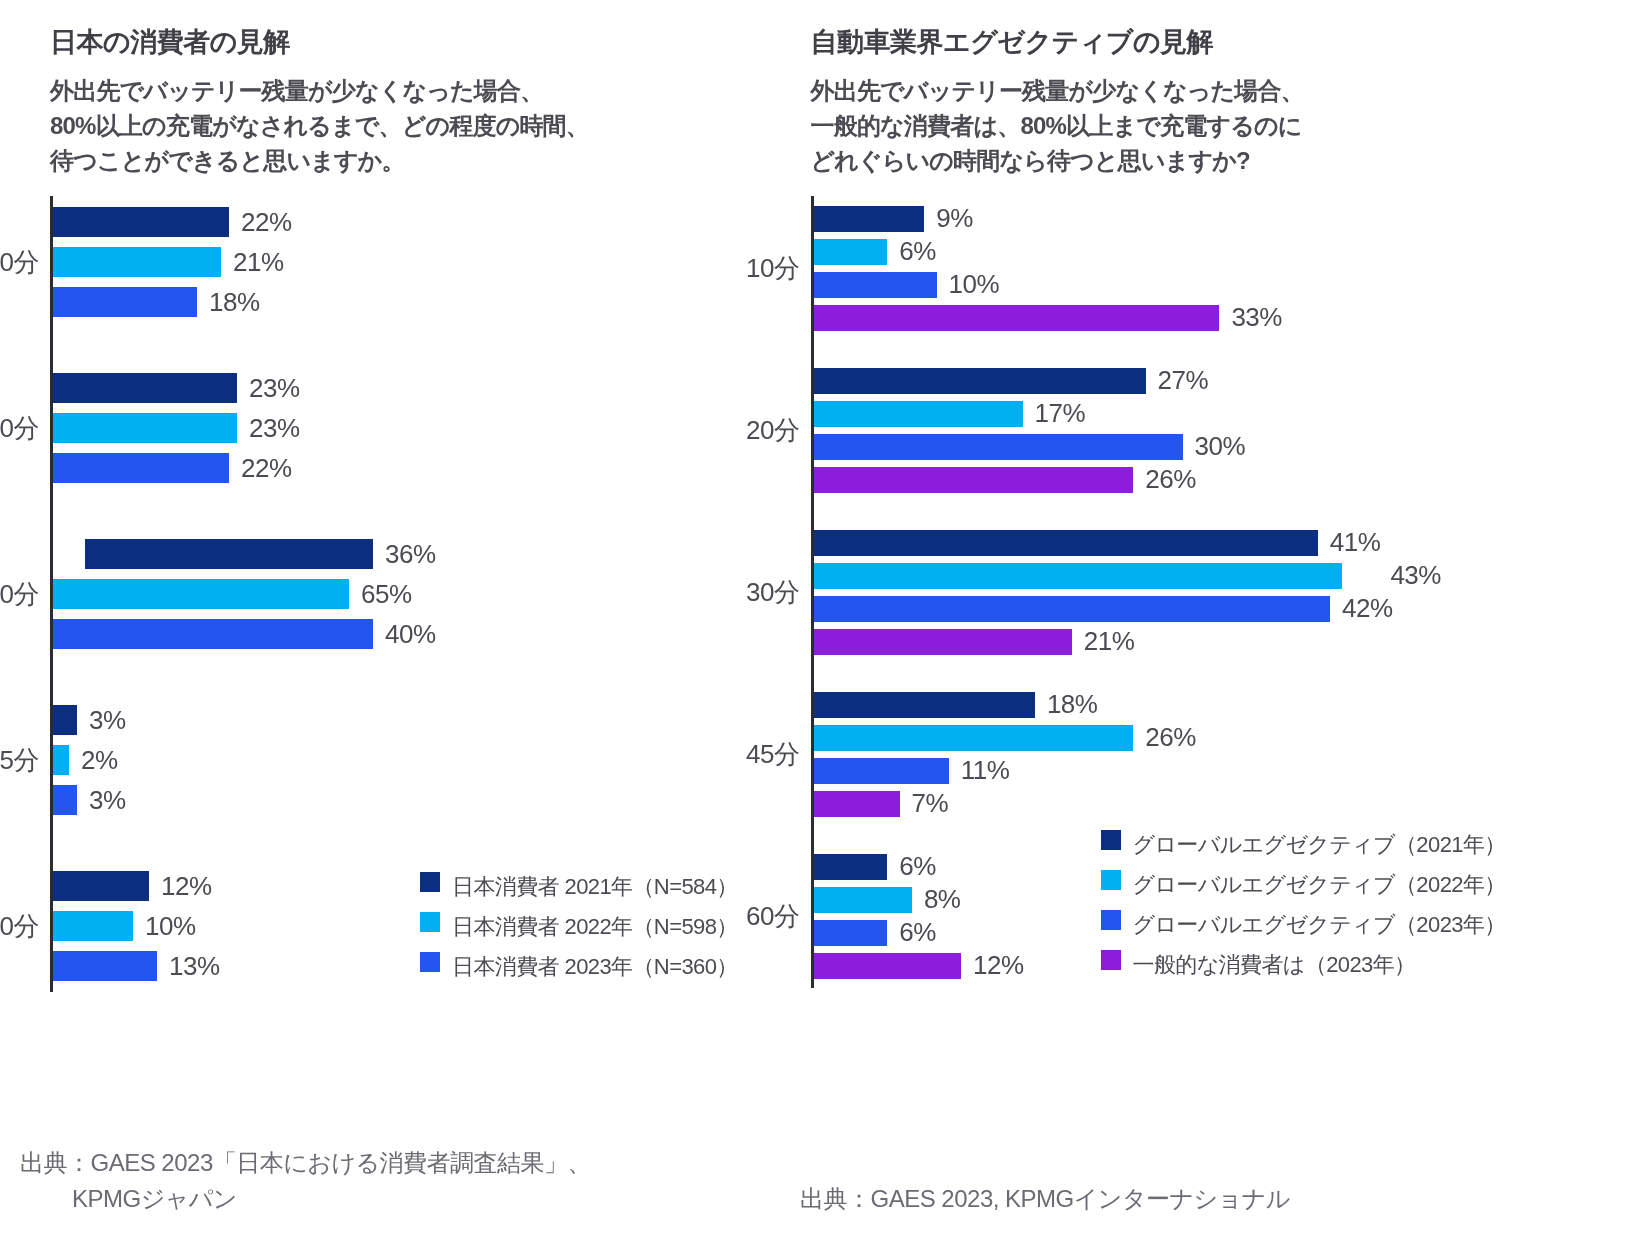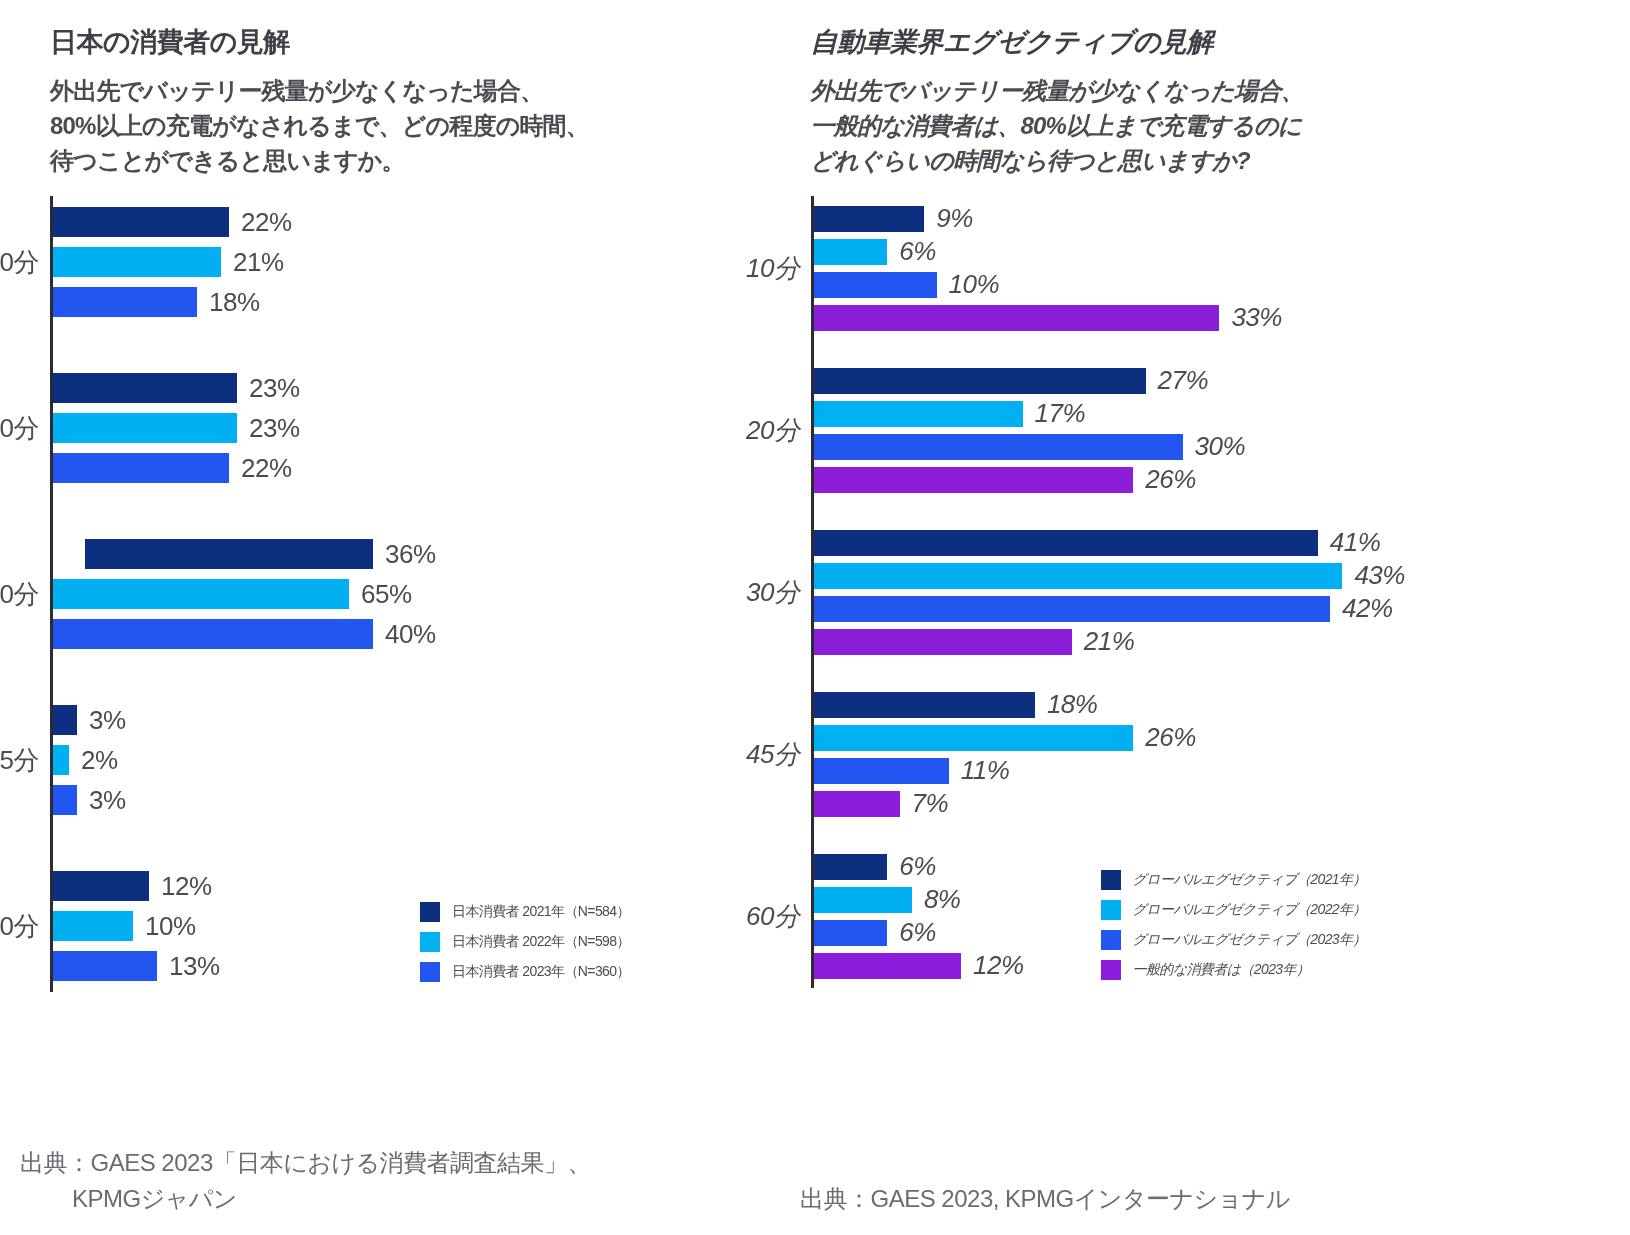--- a/index.html
+++ b/index.html
@@ -27,21 +27,20 @@
     position: relative;
     box-sizing: border-box;
   }
   .panel-left {
     width: 810px;
     padding-left: 30px;
   }
   .panel-right {
     width: 820px;
     padding-left: 0px;
-    font-style: italic;
   }
   .panel-title {
     font-size: 27px;
     font-weight: bold;
     color: #3f3f46;
     letter-spacing: -0.5px;
     margin: 0 0 14px 0;
   }
   .panel-sub {
     font-size: 24px;
@@ -92,22 +91,22 @@
     letter-spacing: -0.5px;
   }
   .legend {
     position: absolute;
     display: flex;
     flex-direction: column;
     gap: 10px;
   }
   .legend-item {
     display: flex;
-    align-items: center;
-    font-size: 14px;
+    align-items: flex-start;
+    font-size: 22px;
     color: #4b4b52;
     letter-spacing: -0.6px;
     white-space: nowrap;
   }
   .legend-swatch {
     width: 20px;
     height: 20px;
     margin-right: 12px;
     flex: 0 0 auto;
   }
@@ -279,21 +278,21 @@
               <div class="bar" title="日本エグゼクティブ（2023年） 26%" style="width: 319.8px; height: 26px; background: rgb(139, 29, 219);"></div>
               <span class="bar-label">26%</span>
             </div>
           </div>
           <div class="group" style="padding-top: 24px; padding-bottom: 6px;">
             <div class="cat-label">30分</div>
             <div class="bar-row" style="height: 33px;">
               <div class="bar" title="グローバルエグゼクティブ（2021年） 41%" style="width: 504.3px; height: 26px; background: rgb(12, 47, 127);"></div>
               <span class="bar-label">41%</span>
             </div>
-            <div class="bar-row" style="height: 33px;">
+            <div class="bar-row" style="height: 33px; gap: 36px;">
               <div class="bar" title="グローバルエグゼクティブ（2022年） 43%" style="width: 528.9px; height: 26px; background: rgb(0, 176, 240);"></div>
               <span class="bar-label">43%</span>
             </div>
             <div class="bar-row" style="height: 33px;">
               <div class="bar" title="グローバルエグゼクティブ（2023年） 42%" style="width: 516.6px; height: 26px; background: rgb(35, 85, 240);"></div>
               <span class="bar-label">42%</span>
             </div>
             <div class="bar-row" style="height: 33px;">
               <div class="bar" title="日本エグゼクティブ（2023年） 21%" style="width: 258.3px; height: 26px; background: rgb(139, 29, 219);"></div>
               <span class="bar-label">21%</span>

